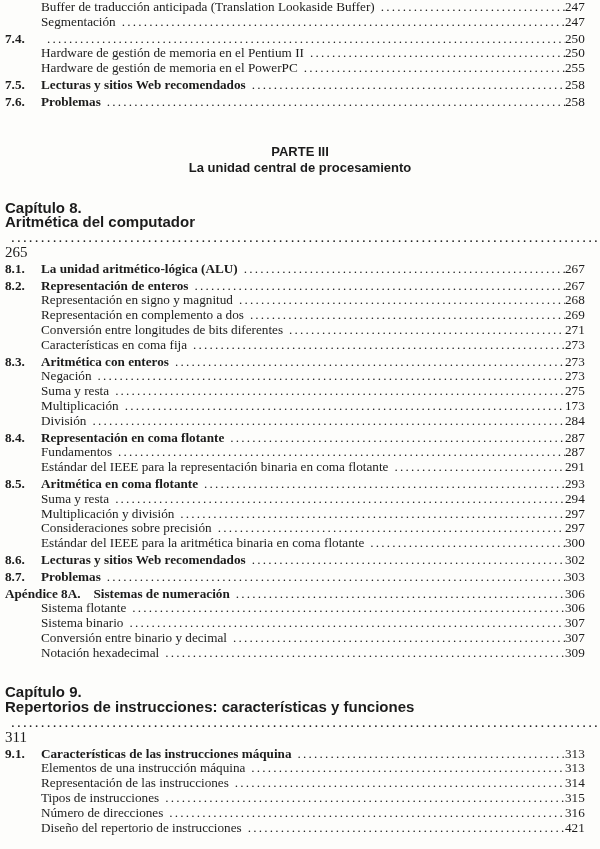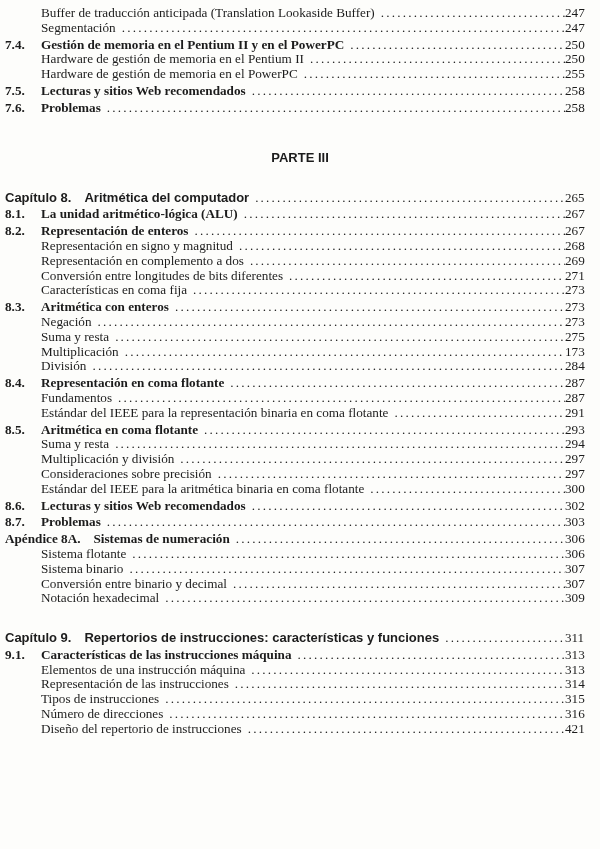--- a/index.html
+++ b/index.html
@@ -9,21 +9,21 @@
     overflow: hidden;
     box-sizing: border-box;
     background: #fdfdfb;
     color: #1c1c1c;
     font-family: "Liberation Serif", serif;
   }
   #toc {
     box-sizing: border-box;
     width: 600px;
     height: 849px;
-    padding: 6px 5px 0 5px;
+    padding: 0 5px 0 5px;
   }
   .row {
     display: flex;
     align-items: baseline;
     font-size: 13.2px;
     line-height: 14.8px;
     white-space: nowrap;
   }
   .row .num {
     flex: none;
@@ -31,21 +31,22 @@
   }
   .row.sub .title { padding-left: 36px; }
   .row.section .num,
   .row.section .title { font-weight: bold; }
   .row.appendix .num,
   .row.appendix .title { font-weight: bold; }
   .row.appendix .num { width: auto; margin-right: 13px; }
   .row.chapter {
     font-family: "Liberation Sans", sans-serif;
     font-weight: bold;
-    font-size: 13px;
+    font-size: 15px;
+    flex-direction: column;
   }
   .row.chapter .num { width: auto; margin-right: 13px; }
   .row.section, .row.appendix { margin-top: 2px; }
   .row.chapter { margin-top: 25px; }
   .leader {
     flex: 1 1 auto;
     overflow: hidden;
     white-space: nowrap;
     padding-left: 6px;
     padding-right: 10px;
@@ -84,21 +85,20 @@
       <span class="leader"></span>
       <span class="page">247</span>
     </div>
     <div class="row sub">
       <span class="title">Segmentación</span>
       <span class="leader"></span>
       <span class="page">247</span>
     </div>
     <div class="row section">
       <span class="num">7.4.</span>
-      <span class="title">Gestión de memoria en el Pentium II y en el PowerPC</span>
       <span class="leader"></span>
       <span class="page">250</span>
     </div>
     <div class="row sub">
       <span class="title">Hardware de gestión de memoria en el Pentium II</span>
       <span class="leader"></span>
       <span class="page">250</span>
     </div>
     <div class="row sub">
       <span class="title">Hardware de gestión de memoria en el PowerPC</span>
@@ -112,20 +112,21 @@
       <span class="page">258</span>
     </div>
     <div class="row section">
       <span class="num">7.6.</span>
       <span class="title">Problemas</span>
       <span class="leader"></span>
       <span class="page">258</span>
     </div>
     <div class="part-heading">
       <span class="part-kicker">PARTE III</span>
+      <span class="part-title">La unidad central de procesamiento</span>
     </div>
     <div class="row chapter">
       <span class="num">Capítulo 8.</span>
       <span class="title">Aritmética del computador</span>
       <span class="leader"></span>
       <span class="page">265</span>
     </div>
     <div class="row section">
       <span class="num">8.1.</span>
       <span class="title">La unidad aritmético-lógica (ALU)</span>

